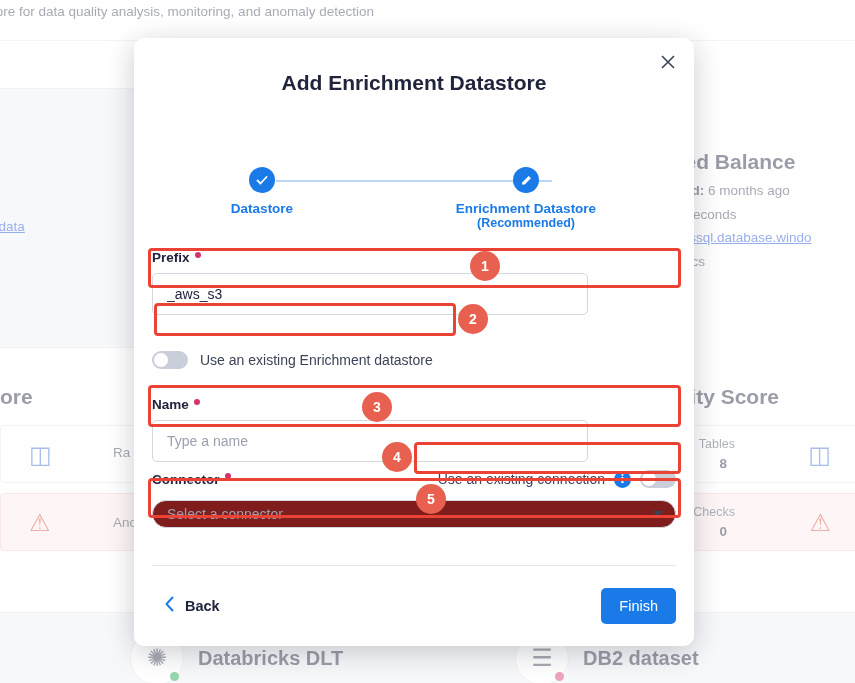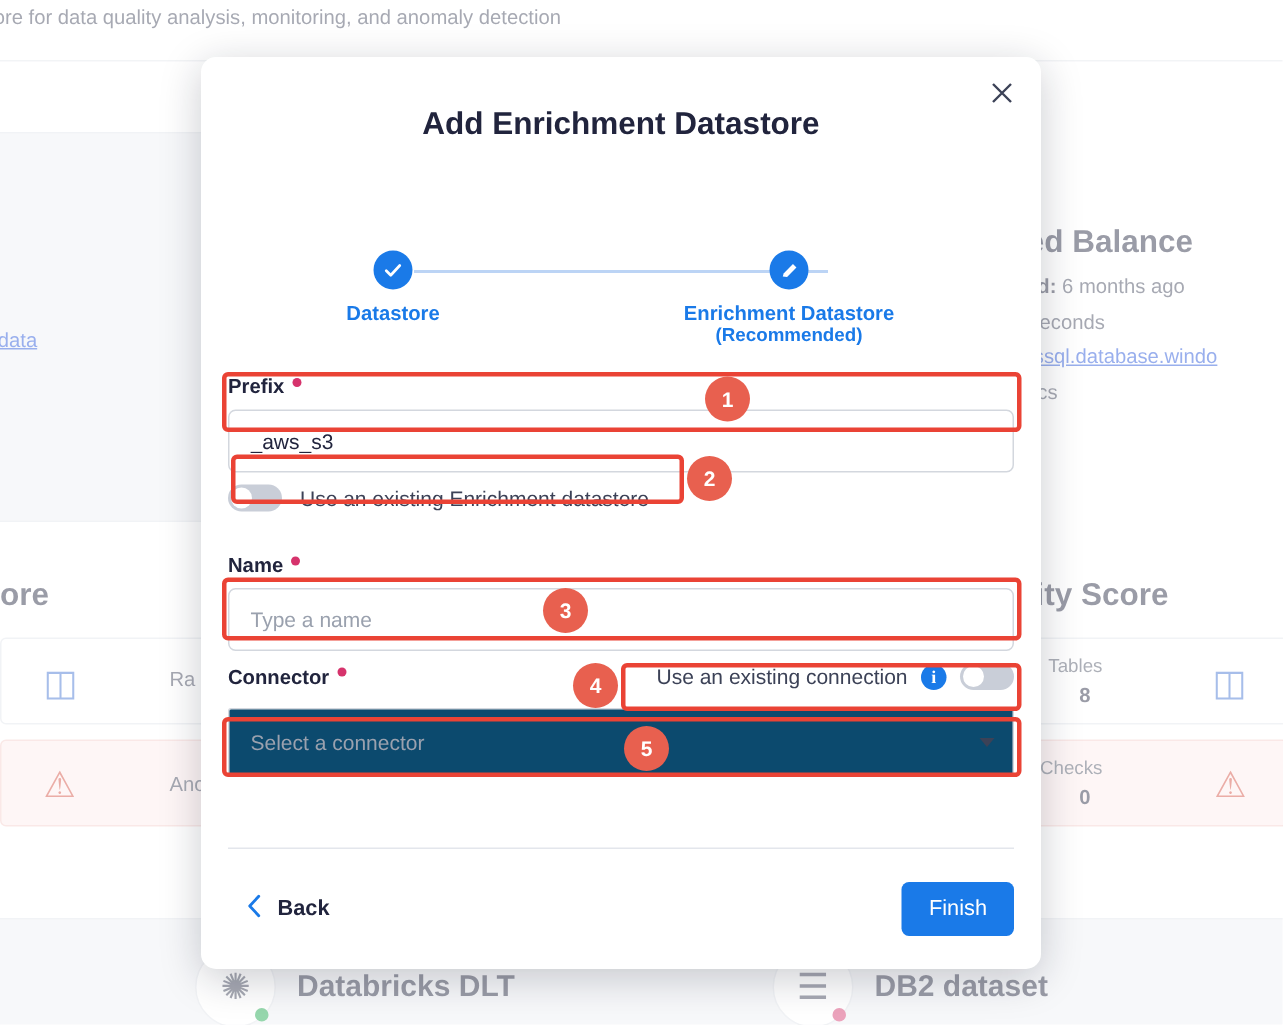--- a/index.html
+++ b/index.html
@@ -281,35 +281,35 @@
   .req-dot {
     width: 6px; height: 6px;
     border-radius: 50%;
     background: #d6336c;
     display: inline-block;
     margin-bottom: 6px;
   }
   .text-input {
     display: block;
     margin: 8px 18px 0;
-    width: 524px;
+    width: 436px;
     height: 42px;
     border: 1px solid #d3d7de;
     border-radius: 5px;
     padding: 0 14px;
     font-size: 14px;
     color: #21243d;
     font-family: "Liberation Sans", sans-serif;
     background: #ffffff;
   }
   .text-input::placeholder { color: #9aa1ae; }
 
   
   #toggle-row-1 {
-    margin: 8px 0 0 18px;
+    margin: 36px 0 0 18px;
     display: flex;
     align-items: center;
     gap: 12px;
   }
   .switch {
     width: 36px; height: 18px;
     border-radius: 9px;
     background: #c9ced8;
     position: relative;
     flex: none;
@@ -354,28 +354,28 @@
     display: flex;
     align-items: center;
     justify-content: center;
     font-family: "Liberation Serif", serif;
   }
 
   
   #select-wrap {
     margin: 12px 18px 0;
     width: 524px;
-    height: 46px;
+    height: 28px;
     border: 1px solid #d3d7de;
-    border-radius: 2px;
+    border-radius: 15px;
     display: flex;
     align-items: center;
     padding: 0 12px 0 14px;
     cursor: pointer;
-    background: #0c4a6e;
+    background: #7f1d1d;
   }
   #select-value {
     flex: 1;
     font-size: 14px;
     color: #9aa1ae;
   }
   #select-caret {
     width: 0; height: 0;
     border-left: 5px solid transparent;
     border-right: 5px solid transparent;

